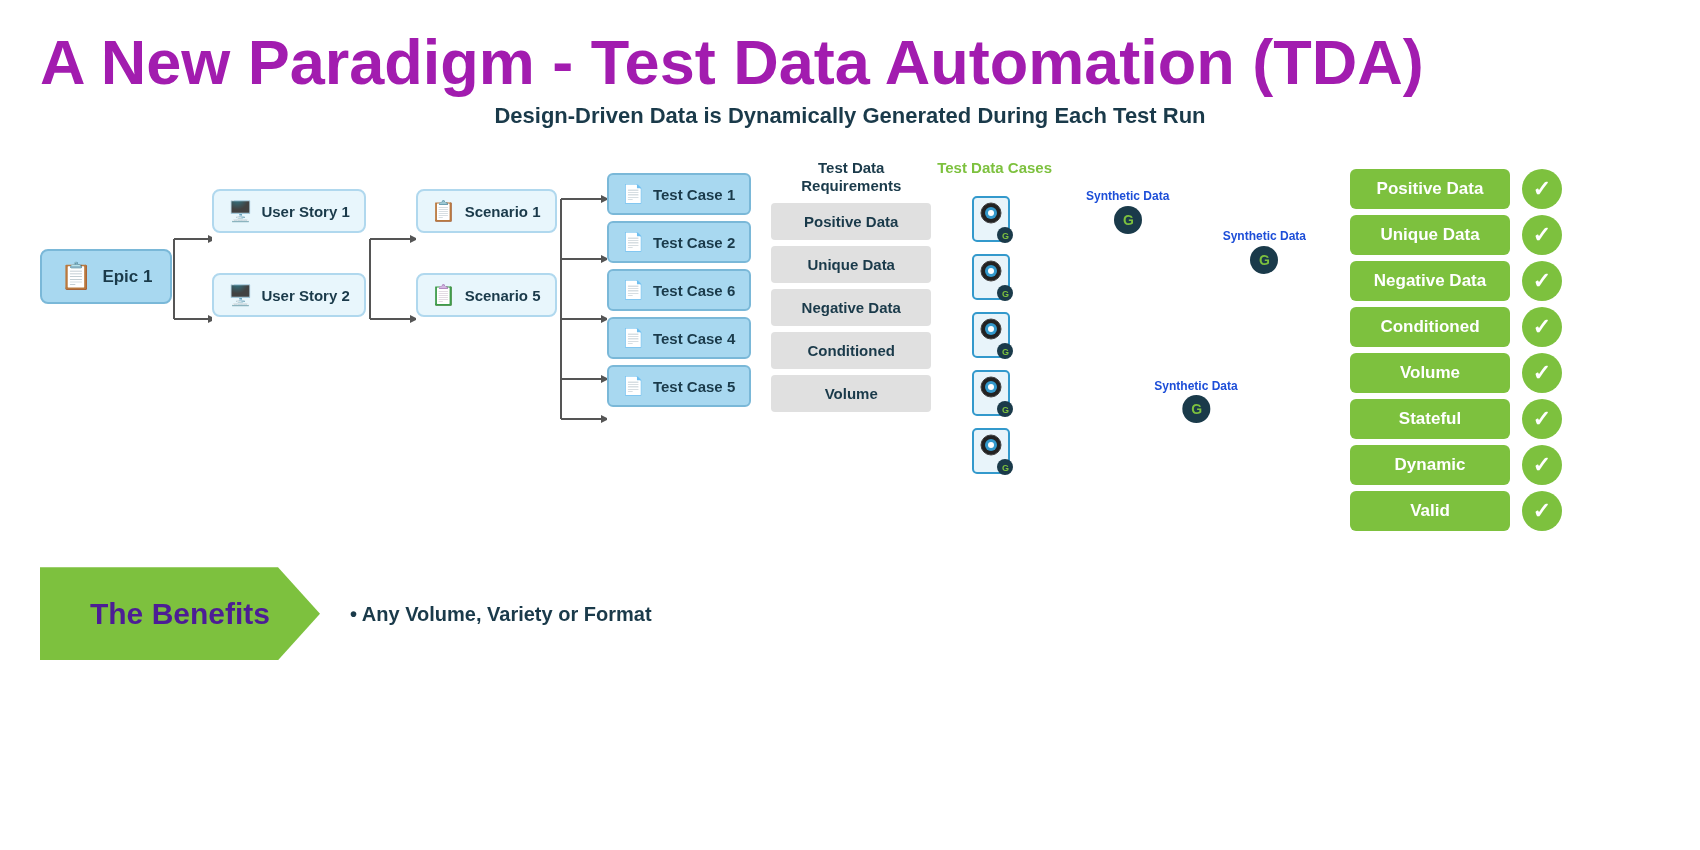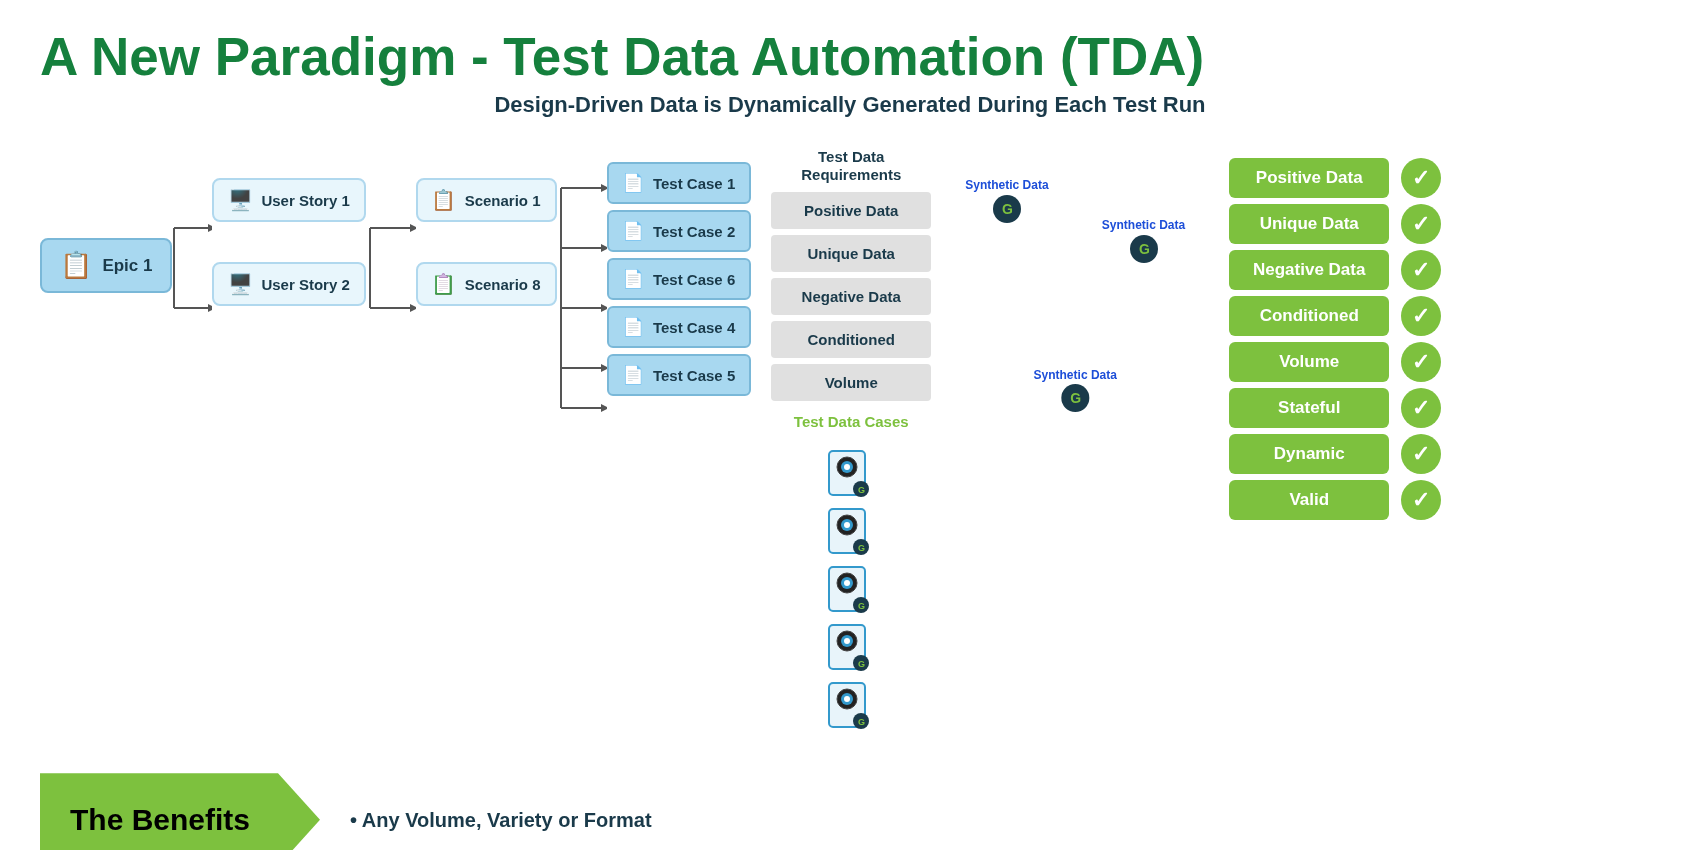--- a/index.html
+++ b/index.html
@@ -10,23 +10,23 @@
       min-height: 850px;
       overflow: hidden;
     }
     .page {
       width: 1700px;
       min-height: 850px;
       padding: 28px 40px 20px 40px;
       position: relative;
     }
     .main-title {
-      font-size: 53px;
+      font-size: 63px;
       font-weight: 900;
-      color: #15803d;
+      color: #a21caf;
       line-height: 1.1;
       margin-bottom: 6px;
     }
     .subtitle {
       font-size: 22px;
       font-weight: 700;
       color: #1a3a4a;
       text-align: center;
       margin-bottom: 30px;
     }
@@ -158,27 +158,27 @@
       margin-top: 36px;
       width: 100%;
     }
     .benefits-arrow {
       position: relative;
       display: flex;
       align-items: center;
     }
     .arrow-shape {
       background: #7dc13e;
-      color: #000000;
+      color: #4c1d95;
       font-size: 30px;
       font-weight: 900;
       padding: 30px 50px 30px 30px;
       clip-path: polygon(0 0, 85% 0, 100% 50%, 85% 100%, 0 100%);
       min-width: 280px;
-      text-align: left;
+      text-align: right;
       line-height: 1.1;
     }
     .benefits-text {
       margin-left: 30px;
       font-size: 20px;
       font-weight: 700;
       color: #1a3a4a;
       line-height: 1.8;
     }
     
@@ -245,21 +245,21 @@
         </svg>
       </div>
 
       <div style="display:flex; flex-direction:column; gap:40px; margin-top:20px;">
         <div class="scenario-box">
           <span style="font-size:20px;">📋</span>
           <span>Scenario 1</span>
         </div>
         <div class="scenario-box">
           <span style="font-size:20px; filter: hue-rotate(90deg);">📋</span>
-          <span>Scenario 8</span>
+          <span>Scenario 5</span>
         </div>
       </div>
 
       <div style="position:relative; width:50px; height:280px; margin-top:0px;">
         <svg width="50" height="280">
 
           <line x1="4" y1="30" x2="4" y2="250" stroke="#555" stroke-width="2"></line>
 
           <line x1="4" y1="30" x2="46" y2="30" stroke="#555" stroke-width="2"></line>
           <line x1="4" y1="90" x2="46" y2="90" stroke="#555" stroke-width="2"></line>
@@ -293,21 +293,21 @@
           <span>Test Case 4</span>
         </div>
         <div class="test-case-box">
           <span style="font-size:18px;">📄</span>
           <span>Test Case 5</span>
         </div>
       </div>
     </div>
 
     <div style="display:flex; flex-direction:column; margin-left:16px; padding-top:0px;">
-      <div style="display:flex; flex-direction:column; gap:6px;">
+      <div style="display:flex; flex-direction:row; gap:6px;">
         <div style="min-width:160px;">
           <div class="req-header">
             <span>Test Data</span><br><span>Requirements</span>
           </div>
           <div class="req-box">Positive Data</div>
           <div class="req-box">Unique Data</div>
           <div class="req-box">Negative Data</div>
           <div class="req-box">Conditioned</div>
           <div class="req-box">Volume</div>
         </div>

